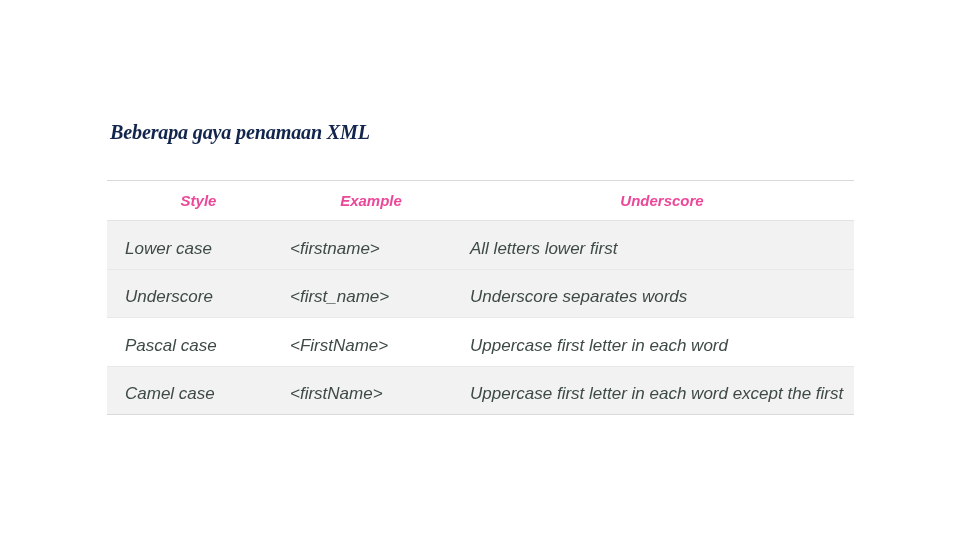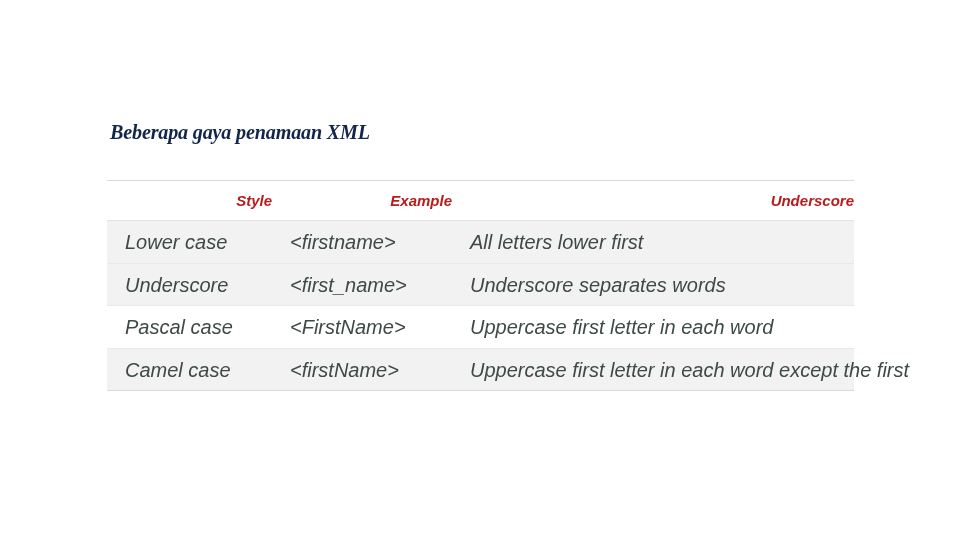--- a/index.html
+++ b/index.html
@@ -44,34 +44,34 @@
     border-collapse: collapse;
     table-layout: fixed;
     border-top: 1px solid #d9d9d9;
     border-bottom: 1px solid #d9d9d9;
   }
   table.styles-table col.c-style    { width: 165px; }
   table.styles-table col.c-example  { width: 180px; }
   table.styles-table col.c-desc     { width: 402px; }
 
   table.styles-table thead th {
-    text-align: right;
+    text-align: center;
     font-size: 15px;
     font-weight: bold;
-    color: #b91c1c;
+    color: #ec4899;
     padding: 0 0 0 18px;
     height: 39px;
     vertical-align: middle;
     background: #ffffff;
     border-bottom: 1px solid #e3e3e3;
   }
   table.styles-table tbody td {
-    font-size: 20px;
+    font-size: 17px;
     color: #3d4a45;
-    padding: 2px 0 0 18px;
+    padding: 8px 0 0 18px;
     height: 39.5px;
     vertical-align: middle;
     border-bottom: 1px solid #e8e8e8;
     white-space: nowrap;
   }
   table.styles-table tbody tr:last-child td {
     border-bottom: none;
   }
   table.styles-table tbody tr.odd td {
     background: #f2f2f2;

